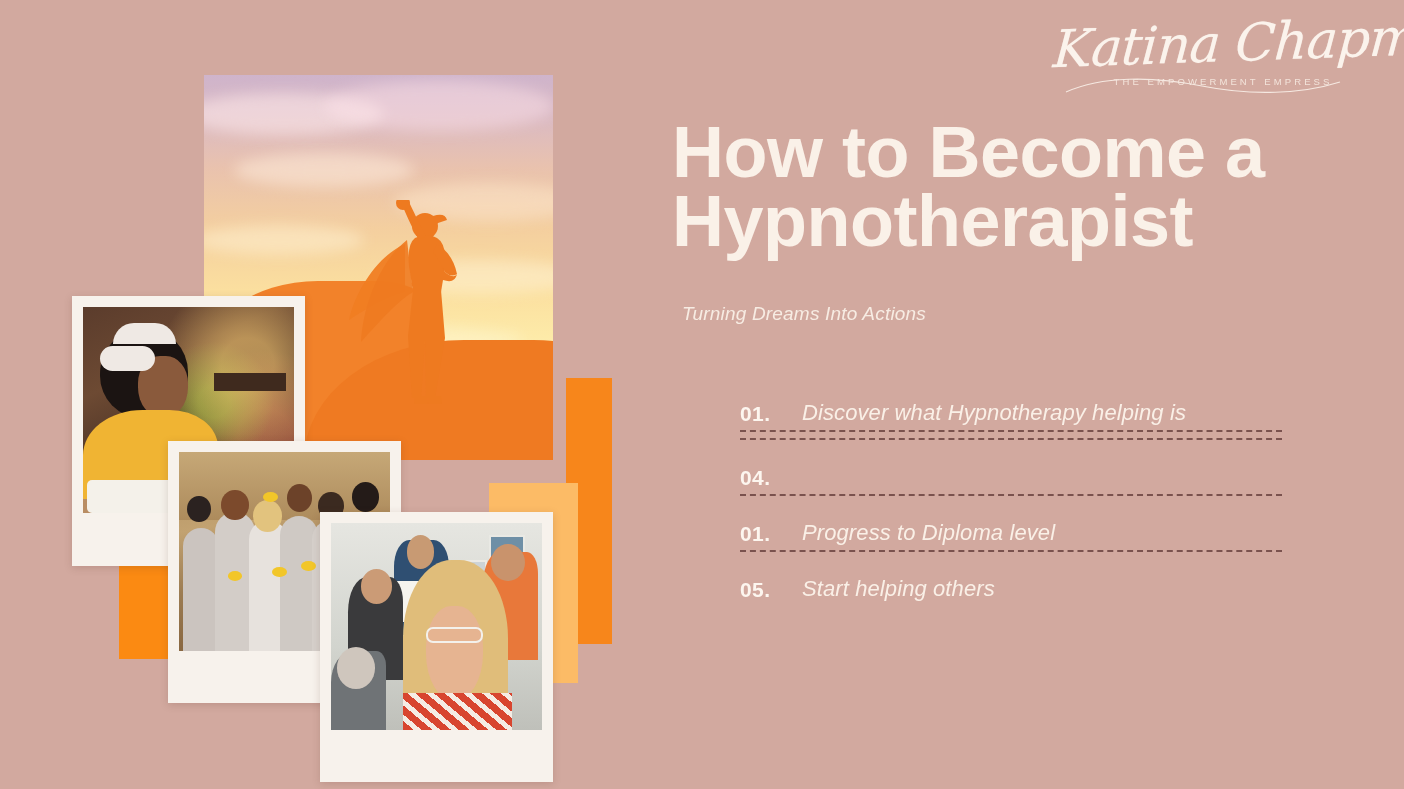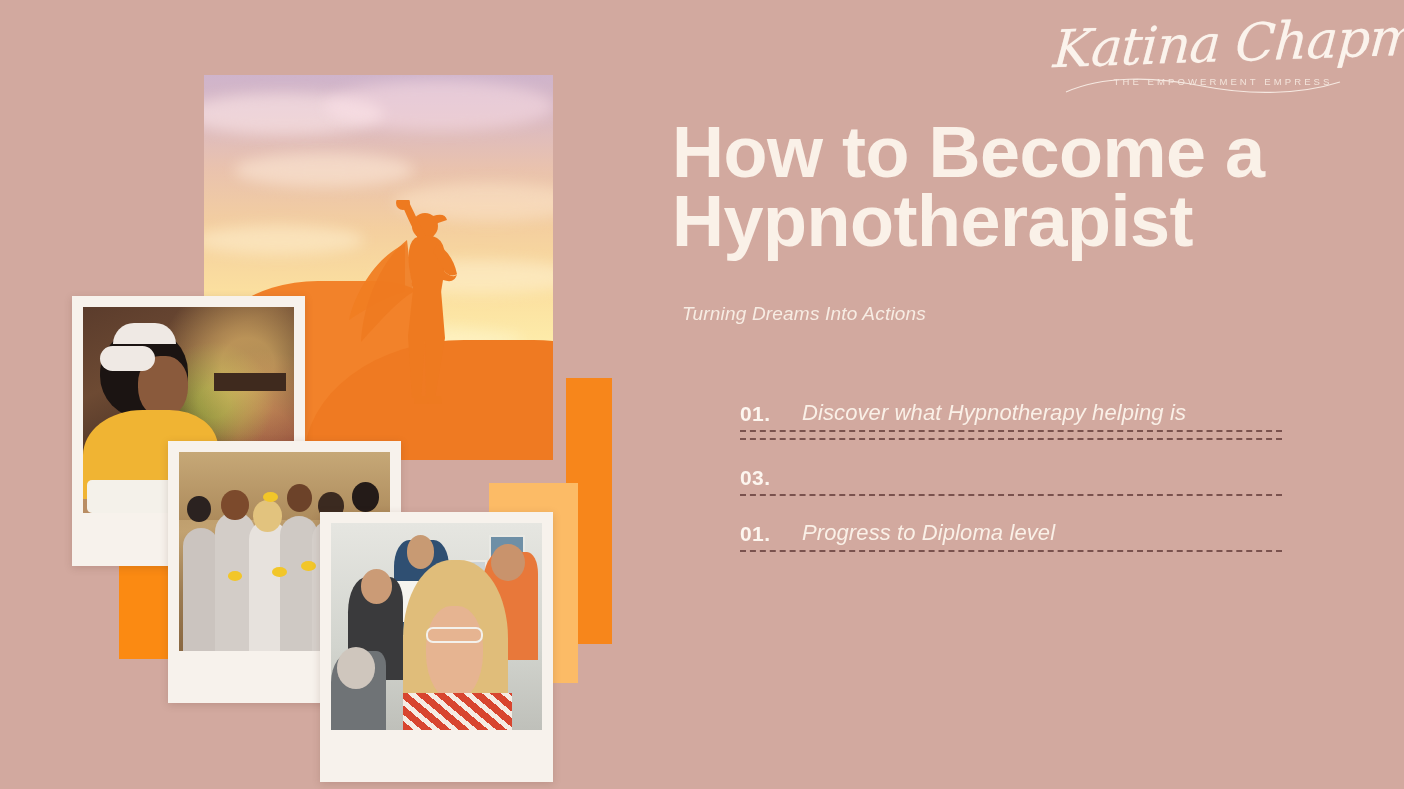--- a/index.html
+++ b/index.html
@@ -330,25 +330,29 @@
 
     <div class="row">
       <span class="num">01.</span>
       <span class="txt">Discover what Hypnotherapy helping is</span>
     </div>
     <div class="sep"></div>
 
     <div class="sep"></div>
 
     <div class="row">
-      <span class="num">03.</span>
+      <span class="num">04.</span>
     </div>
     <div class="sep"></div>
 
     <div class="row">
       <span class="num">01.</span>
       <span class="txt">Progress to Diploma level</span>
     </div>
     <div class="sep"></div>
 
+    <div class="row">
+      <span class="num">05.</span>
+      <span class="txt">Start helping others</span>
+    </div>
 
   </div>
 </div>
 
 </body></html>

